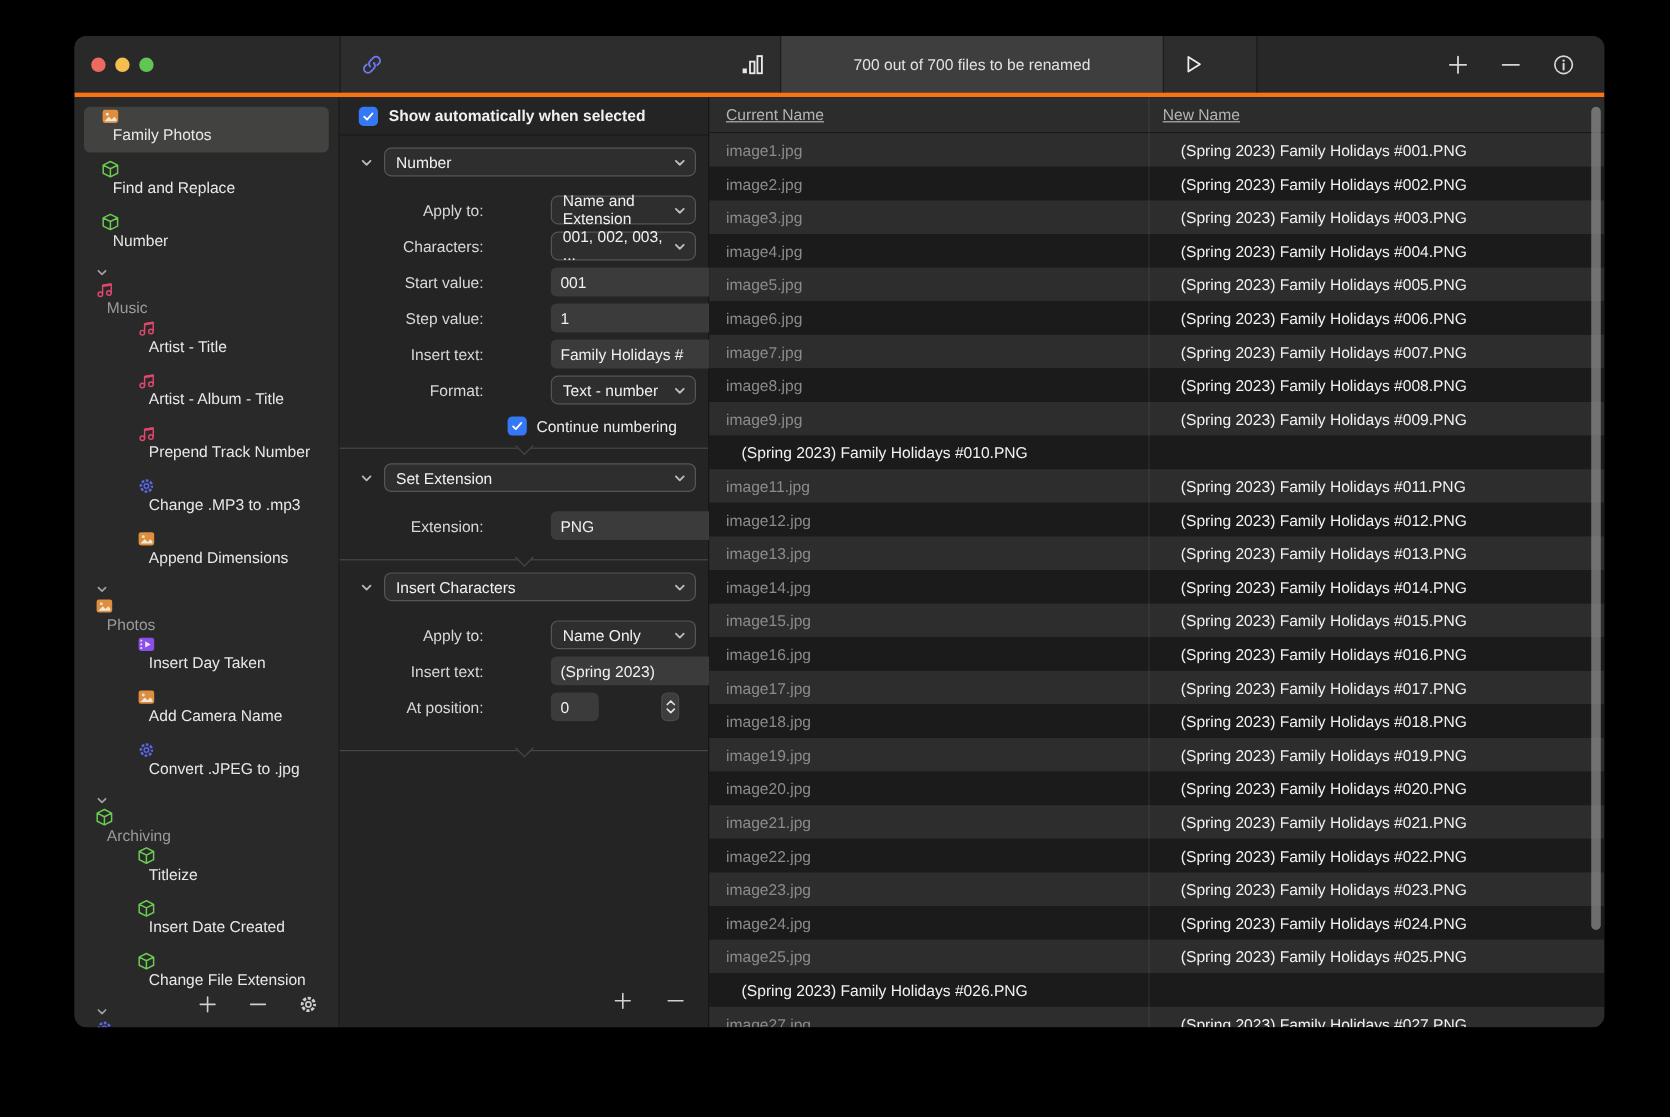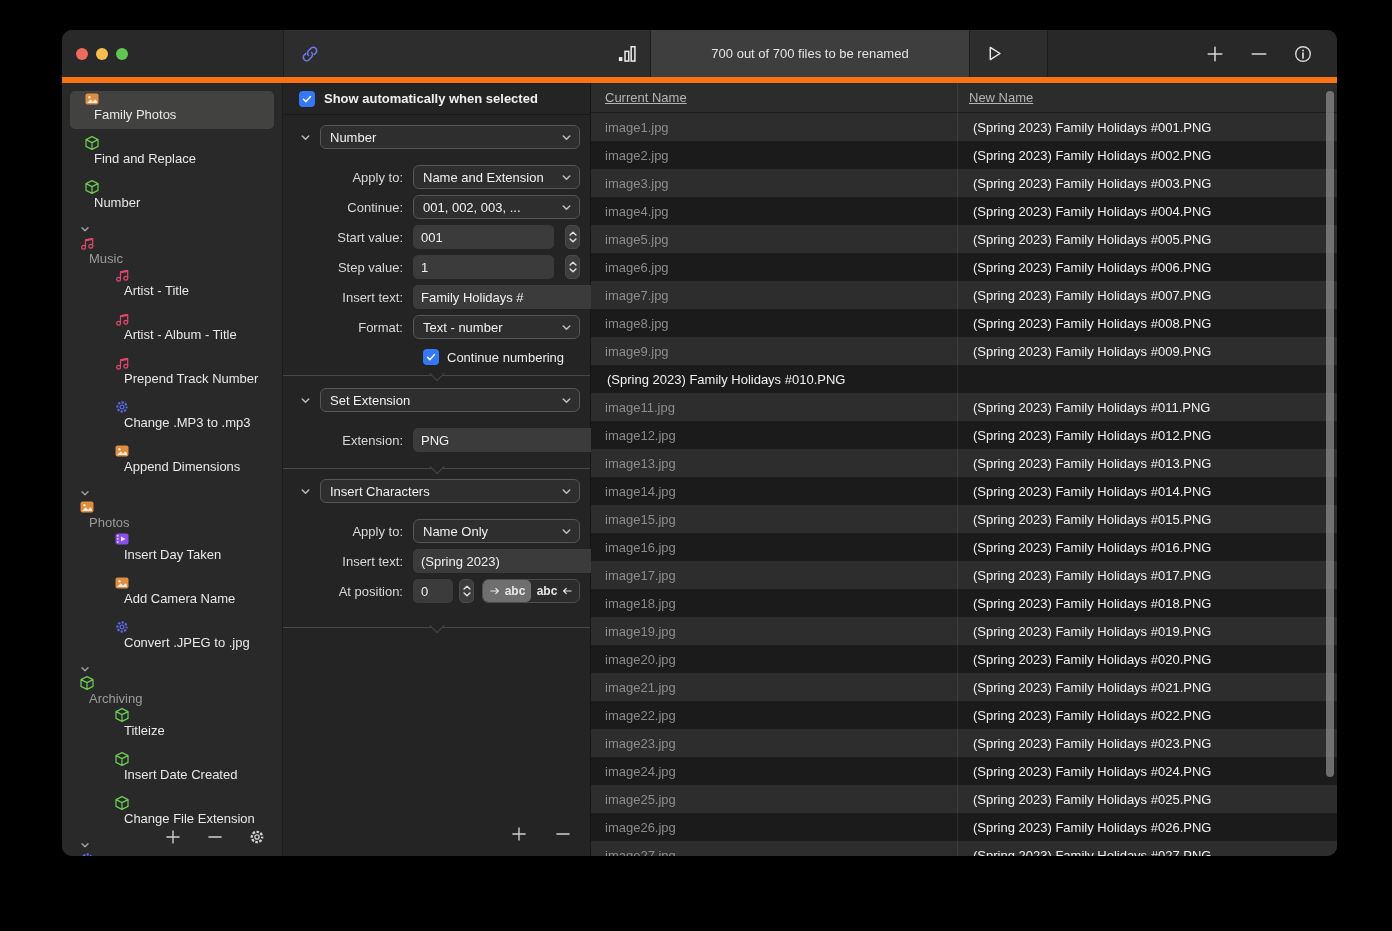--- a/index.html
+++ b/index.html
@@ -2,21 +2,21 @@
 <html style="--accent-blue: #3478f6; --icon-green: #6bcb51; --icon-pink: #e0476c; --icon-orange: #de8e3e; --icon-purple: #8a4fe8; --icon-indigo: #5b66e8; --link-icon: #6d78ea; --traffic-red: #ec6a5e; --traffic-yellow: #f4bf4f; --traffic-green: #61c554;"><head>
 <meta charset="utf-8">
 <style>
   html,body{margin:0;padding:0;}
   body{width:1392px;height:931px;background:#000;position:relative;
        font-family:"Liberation Sans",sans-serif;-webkit-font-smoothing:antialiased;overflow:hidden;}
   .window{position:absolute;left:62px;top:30px;width:1275px;height:826px;background:#262626;
           border-radius:10px;overflow:hidden;display:flex;flex-direction:column;
           box-shadow:0 25px 70px rgba(0,0,0,.7);}
   
-  .toolbar{height:47px;flex-shrink:0;display:flex;border-bottom:6px solid #f97316;}
+  .toolbar{height:47px;flex-shrink:0;display:flex;border-bottom:4px solid #f97316;}
   .toolbar>div{box-sizing:border-box;height:100%;}
   .tb-sidebar{width:221px;background:#292929;display:flex;align-items:center;gap:8px;padding-left:14px;}
   .traffic{width:12px;height:12px;border-radius:50%;}
   .t-red{background:var(--traffic-red,#ec6a5e);}
   .t-yellow{background:var(--traffic-yellow,#f4bf4f);}
   .t-green{background:var(--traffic-green,#61c554);}
   .tb-left{width:367px;background:#2d2d2d;border-left:1px solid #1c1c1c;display:flex;align-items:center;
            padding:0 12px 0 16px;}
   .tb-left .link{color:var(--link-icon,#6d78ea);width:20px;height:20px;}
   .tb-left .bars{margin-left:auto;color:#e8e8e8;width:22px;height:22px;}
@@ -58,21 +58,21 @@
   .checkbox svg{width:12px;height:12px;}
   .section{padding:10px 10px 6px;flex-shrink:0;}
   .sec2{padding:12px 10px 16px;}
   .sec3{padding:10px 10px 24px;}
   .action-row{display:flex;align-items:center;margin-bottom:16px;}
   .col-chev{width:13px;height:13px;color:#b8b8b8;margin-left:6px;margin-right:8px;flex-shrink:0;}
   .select{height:24px;background:#2e2e2e;border:1px solid #565656;border-radius:6px;box-sizing:border-box;
           display:flex;align-items:center;padding:0 6px 0 9px;color:#f1f1f1;}
   .select .schev{margin-left:auto;width:13px;height:13px;color:#bdbdbd;flex-shrink:0;}
   .action-row .select{flex:1;}
-  .frow{display:flex;align-items:center;height:24px;margin-bottom:6px;}
+  .frow{display:flex;align-items:center;height:24px;margin-bottom:6px;gap:46px;}
   .flabel{width:110px;text-align:right;margin-right:10px;color:#d8d8d8;flex-shrink:0;white-space:nowrap;}
   .sel-wide{flex:1;}
   .tinput{height:24px;background:#3b3b3b;border:none;border-radius:5px;color:#f0f0f0;padding:0 8px;
           font:13px "Liberation Sans",sans-serif;box-sizing:border-box;outline:none;}
   .in-med{width:141px;}
   .in-wide{flex:1;}
   .in-tiny{width:40px;}
   .stepper{width:15px;height:24px;margin-left:auto;background:#3d3d3d;border:1px solid #4a4a4a;
            border-radius:5px;box-sizing:border-box;display:flex;align-items:center;justify-content:center;
            color:#e0e0e0;flex-shrink:0;}
@@ -96,21 +96,21 @@
   .tablepane{flex:1;background:#1d1d1d;position:relative;overflow:hidden;display:flex;flex-direction:column;}
   .thead{height:29px;flex-shrink:0;background:#2c2c2c;border-bottom:1px solid #1a1a1a;display:flex;
          align-items:center;color:#b4b4b4;font-size:13px;text-decoration:underline;}
   .th-current{width:366px;padding-left:14px;box-sizing:border-box;}
   .th-new{padding-left:12px;}
   .rows{flex:1;}
   .trow{height:28px;display:flex;align-items:center;font-size:13px;}
   .trow:nth-child(odd){background:#2d2d2d;}
   .trow:nth-child(even){background:#1b1b1b;}
   .td-current{width:366px;padding-left:14px;box-sizing:border-box;color:#8b8b8b;white-space:nowrap;overflow:hidden;}
-  .td-new{padding-left:16px;color:#f2f2f2;white-space:nowrap;overflow:hidden;}
+  .td-new{padding-left:27px;color:#f2f2f2;white-space:nowrap;overflow:hidden;}
   .col-div{position:absolute;left:366px;top:0;bottom:0;width:1px;background:rgba(255,255,255,.08);}
   .vscroll{position:absolute;right:3px;top:8px;width:8px;height:686px;background:#909090;opacity:.7;border-radius:4px;}
 </style>
 </head>
 <body>
 
 <svg width="0" height="0" style="position:absolute">
   <defs>
     <symbol id="i-cube" viewBox="0 0 16 16">
         <path d="M8 1.6 14 4.6 V11.4 L8 14.4 2 11.4 V4.6 Z M2 4.6 8 7.6 14 4.6 M8 7.6 V14.4" fill="none" stroke="currentColor" stroke-width="1.25" stroke-linejoin="round"></path>
@@ -405,21 +405,21 @@
         <div class="frow">
           <span class="flabel">Apply to:</span>
           <div class="select sel-wide">
             <span>Name and Extension</span>
             <svg class="schev">
                 <use href="#i-chev-down"></use>
               </svg>
           </div>
         </div>
         <div class="frow">
-          <span class="flabel">Continue:</span>
+          <span class="flabel">Characters:</span>
           <div class="select sel-wide">
             <span>001, 002, 003, ...</span>
             <svg class="schev">
                 <use href="#i-chev-down"></use>
               </svg>
           </div>
         </div>
         <div class="frow">
           <span class="flabel">Start value:</span>
           <input class="tinput in-med" value="001" style="">
@@ -671,21 +671,20 @@
     <div class="td-current">image24.jpg</div>
     <div class="td-new">(Spring 2023) Family Holidays #024.PNG</div>
   </div>
 
   <div class="trow">
     <div class="td-current">image25.jpg</div>
     <div class="td-new">(Spring 2023) Family Holidays #025.PNG</div>
   </div>
 
   <div class="trow">
-    <div class="td-current">image26.jpg</div>
     <div class="td-new">(Spring 2023) Family Holidays #026.PNG</div>
   </div>
 
   <div class="trow">
     <div class="td-current">image27.jpg</div>
     <div class="td-new">(Spring 2023) Family Holidays #027.PNG</div>
   </div>
 </div>
       <div class="col-div"></div>
       <div class="vscroll"></div>

